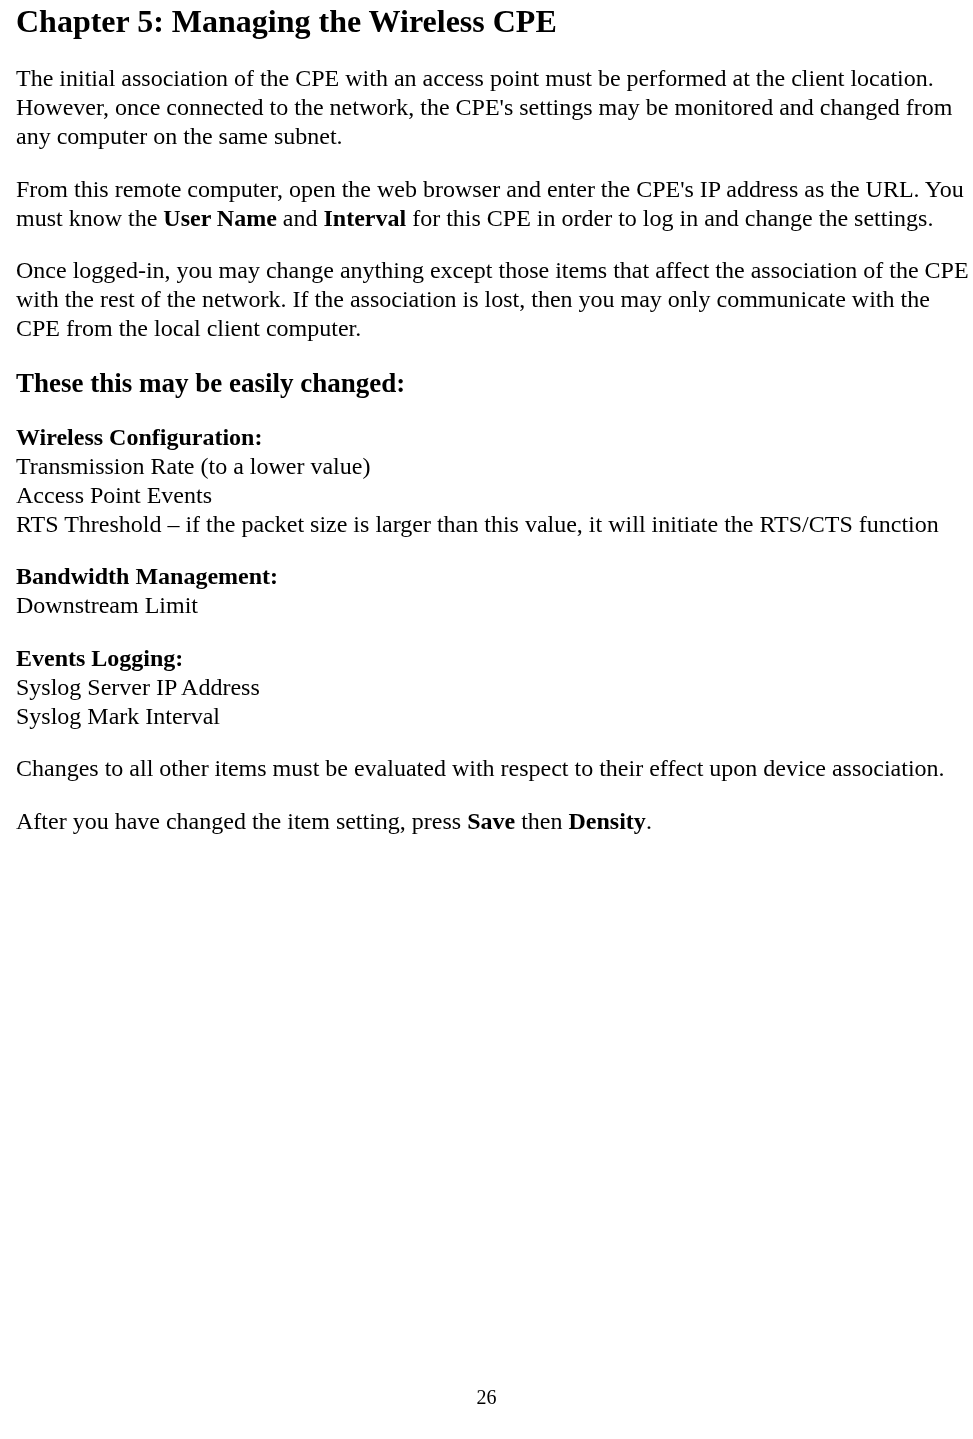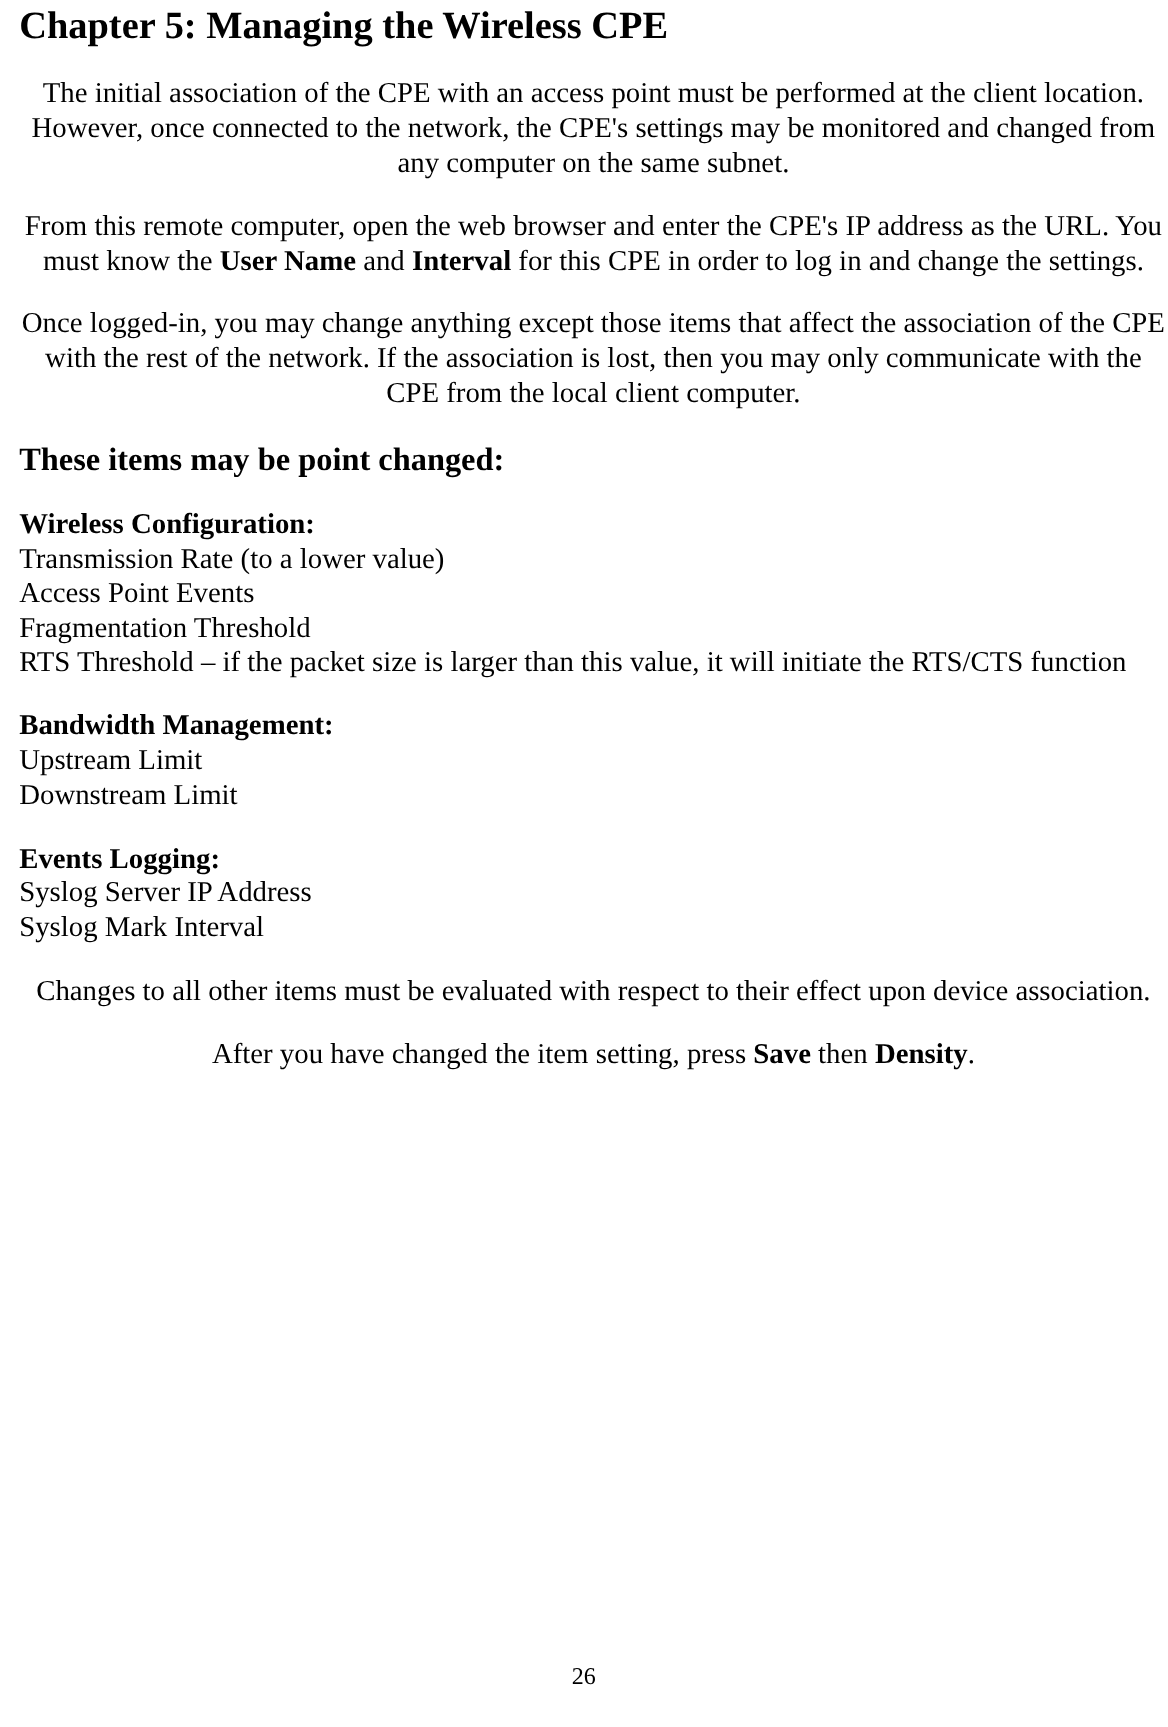--- a/index.html
+++ b/index.html
@@ -26,21 +26,20 @@
       font-weight: bold;
       margin-bottom: 24px;
     }
     h2 {
       font-size: 27px;
       font-weight: bold;
       margin-bottom: 24px;
     }
     p {
       margin-bottom: 24px;
-      text-align: center;
     }
     .section-title {
       font-weight: bold;
     }
     .bold {
       font-weight: bold;
     }
     .list-block {
       margin-bottom: 24px;
     }
@@ -63,33 +62,31 @@
   <h1>Chapter 5: Managing the Wireless CPE</h1>
 
   <p>The initial association of the CPE with an access point must be performed at the client location.  However, once connected to the network, the CPE's settings may be monitored and changed from any computer on the same subnet.</p>
 
   <p>
     <span>From this remote computer, open the web browser and enter the CPE's IP address as the URL.  You must know the </span><span class="bold">User Name</span><span> and </span><span class="bold">Interval</span><span> for this CPE in order to log in and change the settings.</span>
   </p>
 
   <p>Once logged-in, you may change anything except those items that affect the association of the CPE with the rest of the network.  If the association is lost, then you may only communicate with the CPE from the local client computer.</p>
 
-  <h2>These items may be point changed:</h2>
+  <h2>These this may be easily changed:</h2>
 
   <div class="list-block">
     <span class="section-title list-item">Wireless Configuration:</span>
     <span class="list-item">Transmission Rate (to a lower value)</span>
     <span class="list-item">Access Point Events</span>
-    <span class="list-item">Fragmentation Threshold</span>
     <span class="list-item">RTS Threshold – if the packet size is larger than this value, it will initiate the RTS/CTS function</span>
   </div>
 
   <div class="list-block">
     <span class="section-title list-item">Bandwidth Management:</span>
-    <span class="list-item">Upstream Limit</span>
     <span class="list-item">Downstream Limit</span>
   </div>
 
   <div class="list-block">
     <span class="section-title list-item">Events Logging:</span>
     <span class="list-item">Syslog Server IP Address</span>
     <span class="list-item">Syslog Mark Interval</span>
   </div>
 
   <p>Changes to all other items must be evaluated with respect to their effect upon device association.</p>

